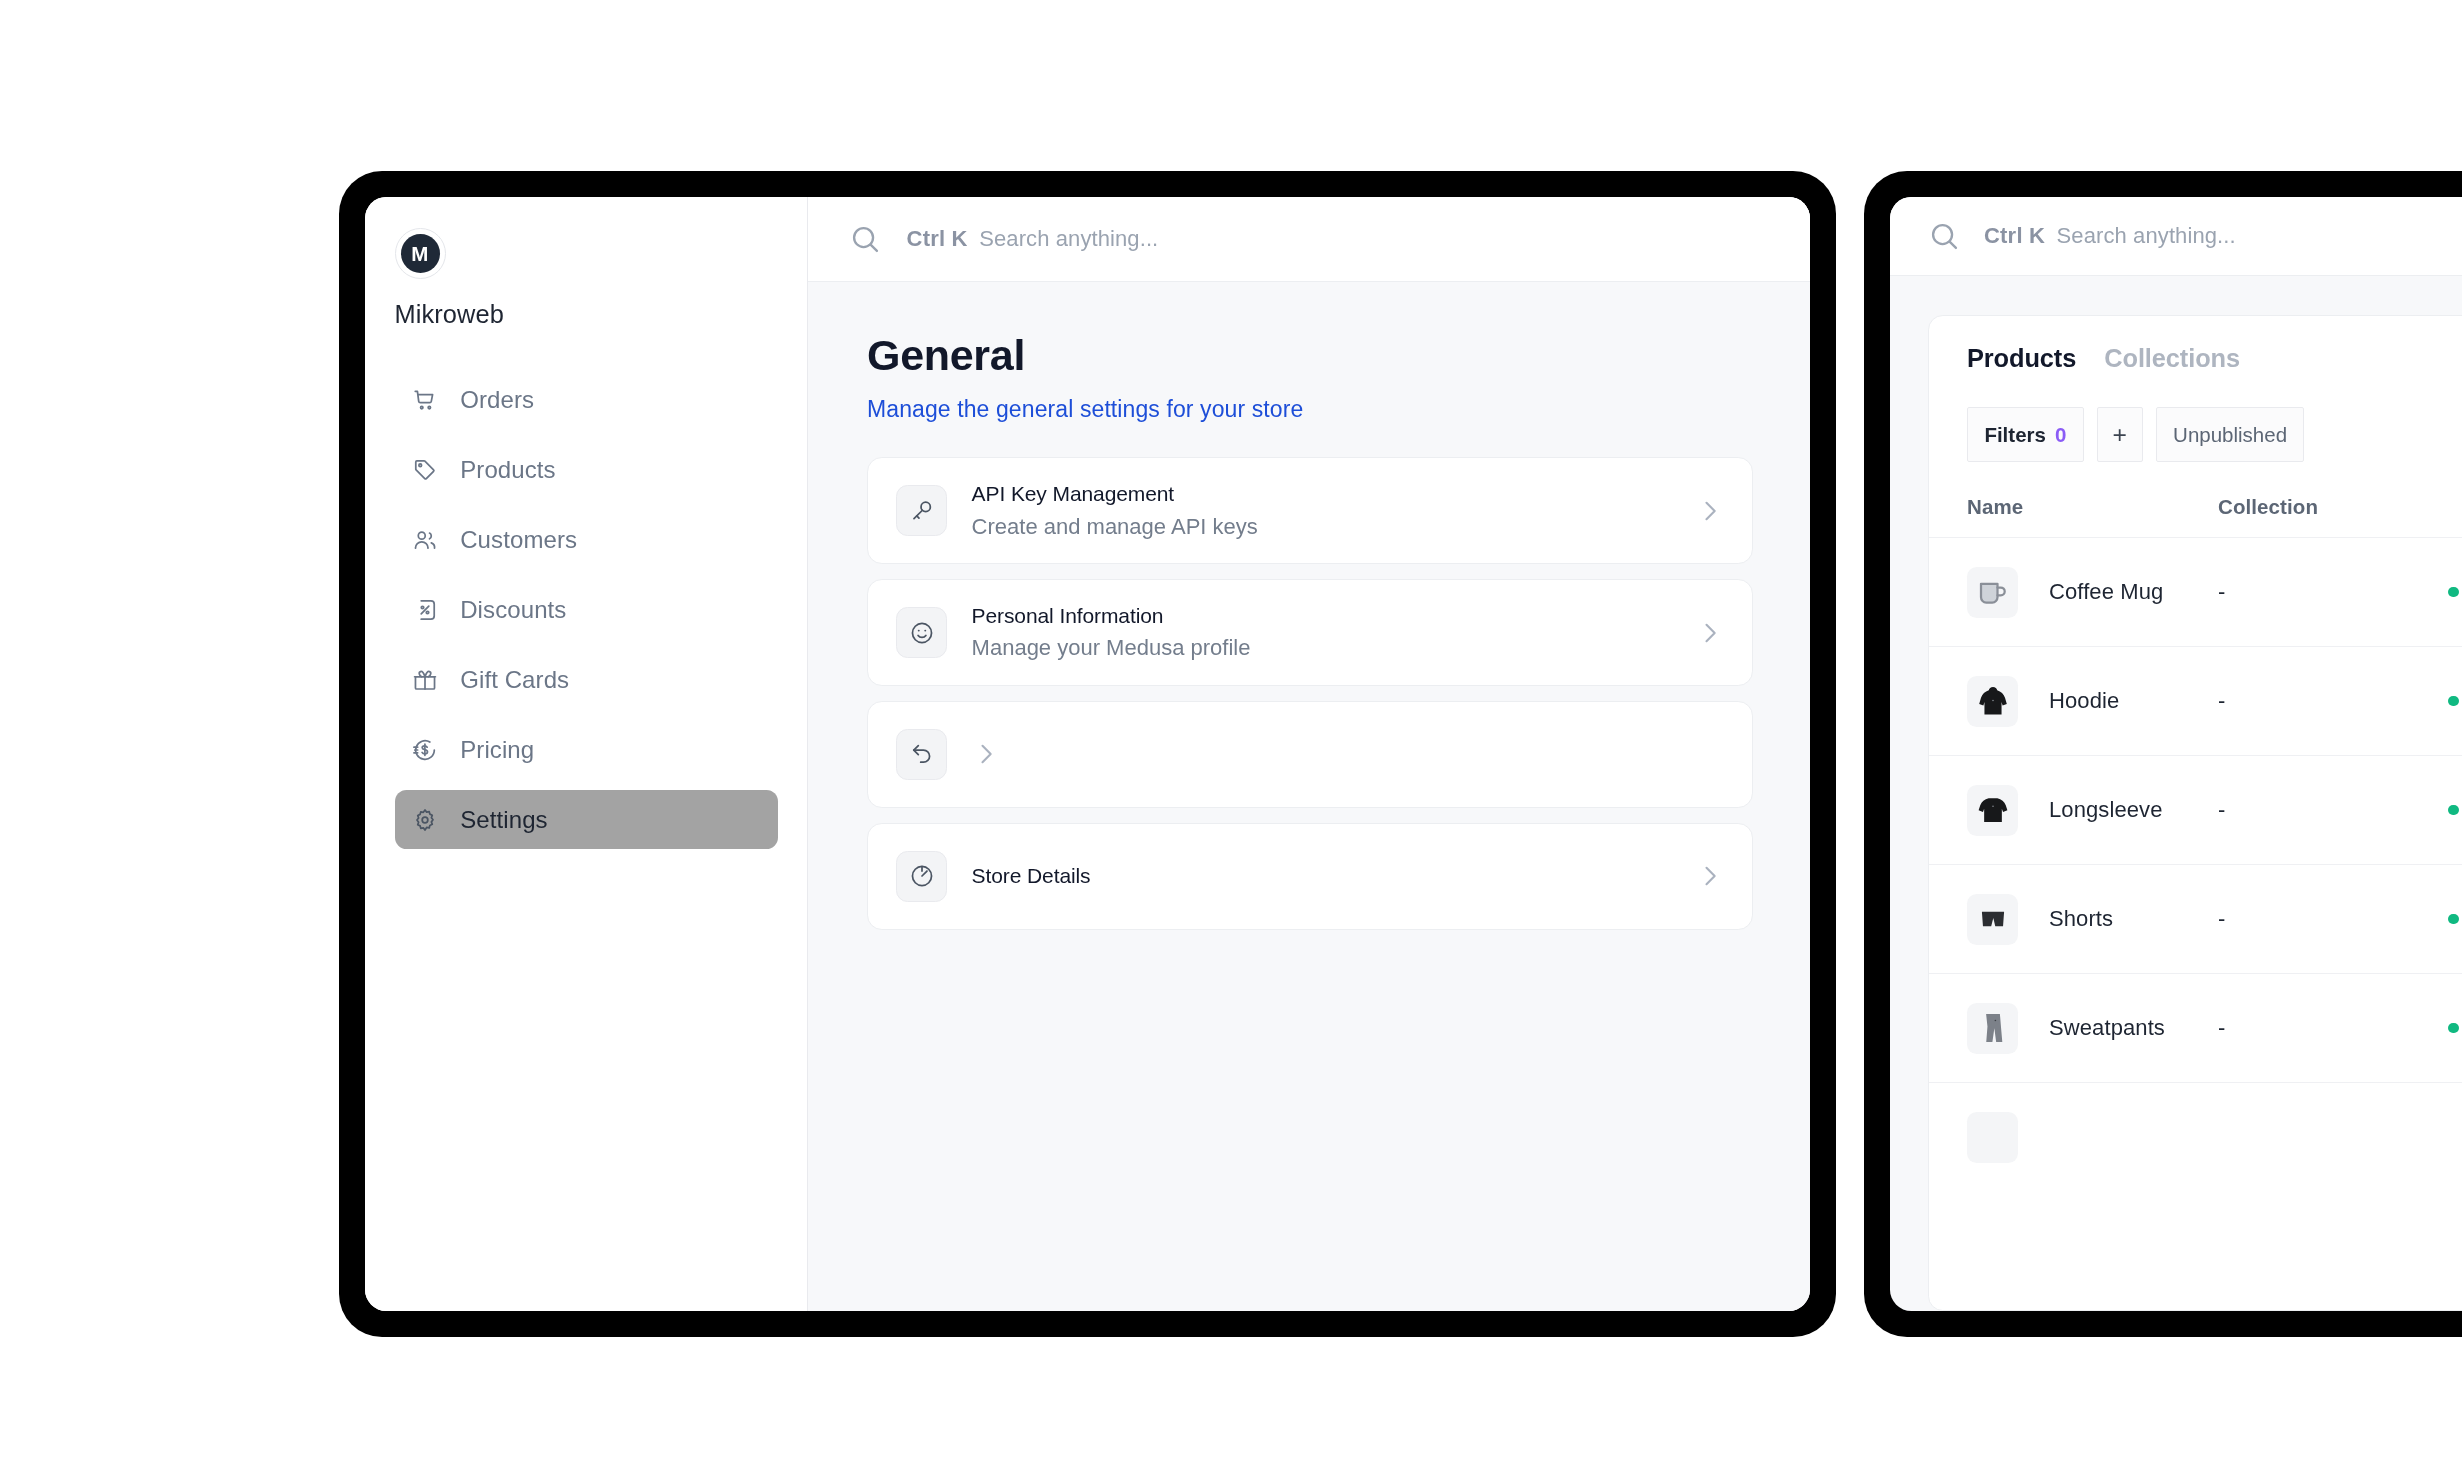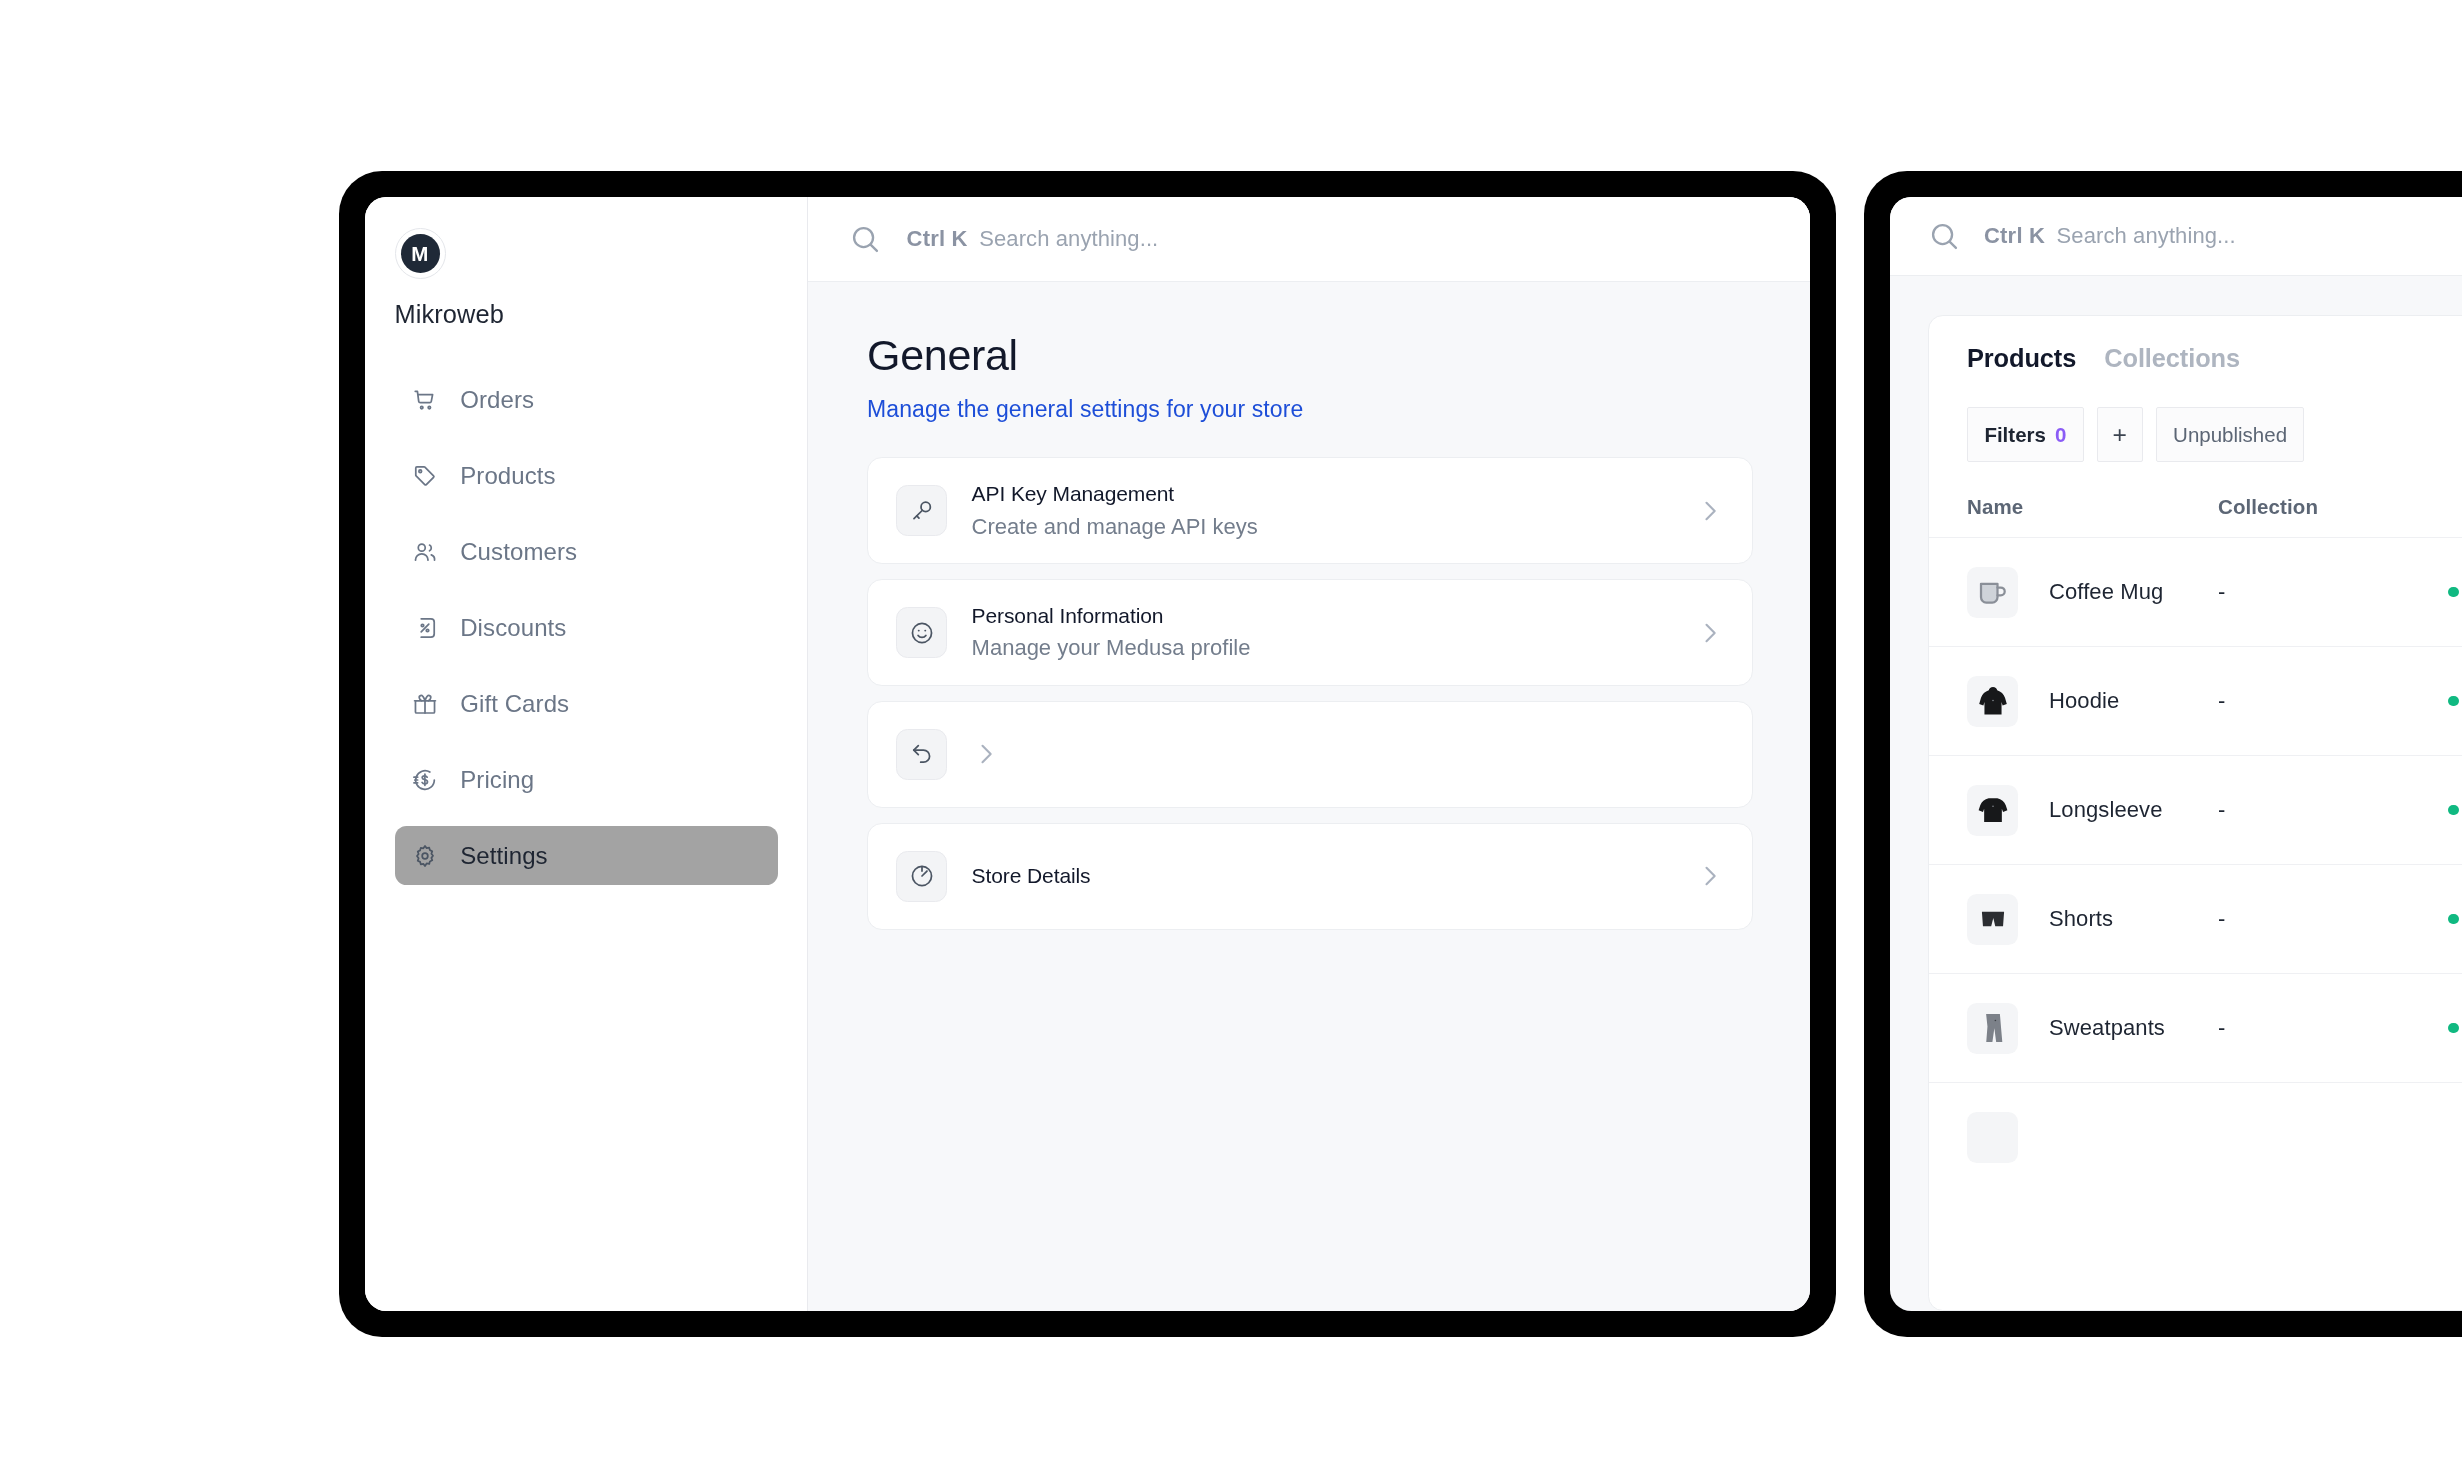--- a/index.html
+++ b/index.html
@@ -103,21 +103,21 @@
     font-size: 25.4px;
     color: #1e2532;
     font-weight: 400;
     letter-spacing: 0.1px;
   }
 
   .nav {
     margin-top: 41px;
     display: flex;
     flex-direction: column;
-    gap: 17px;
+    gap: 11px;
   }
   .nav-item {
     display: flex;
     align-items: center;
     gap: 21.3px;
     height: 59px;
     padding: 0 16.4px;
     border-radius: 11.5px;
     cursor: pointer;
   }
@@ -179,21 +179,21 @@
 
   .content {
     flex: 1 1 auto;
     padding: 49px 0 0 0;
     overflow: hidden;
   }
   .content-inner { padding: 0 57px 0 59px; }
 
   .page-title {
     font-size: 43px;
-    font-weight: 400;
+    font-weight: 700;
     color: #12182a;
     letter-spacing: -0.3px;
   }
   .page-subtitle {
     margin-top: 16.4px;
     font-size: 23px;
     color: #1d4ed8;
     letter-spacing: 0.1px;
   }
 

